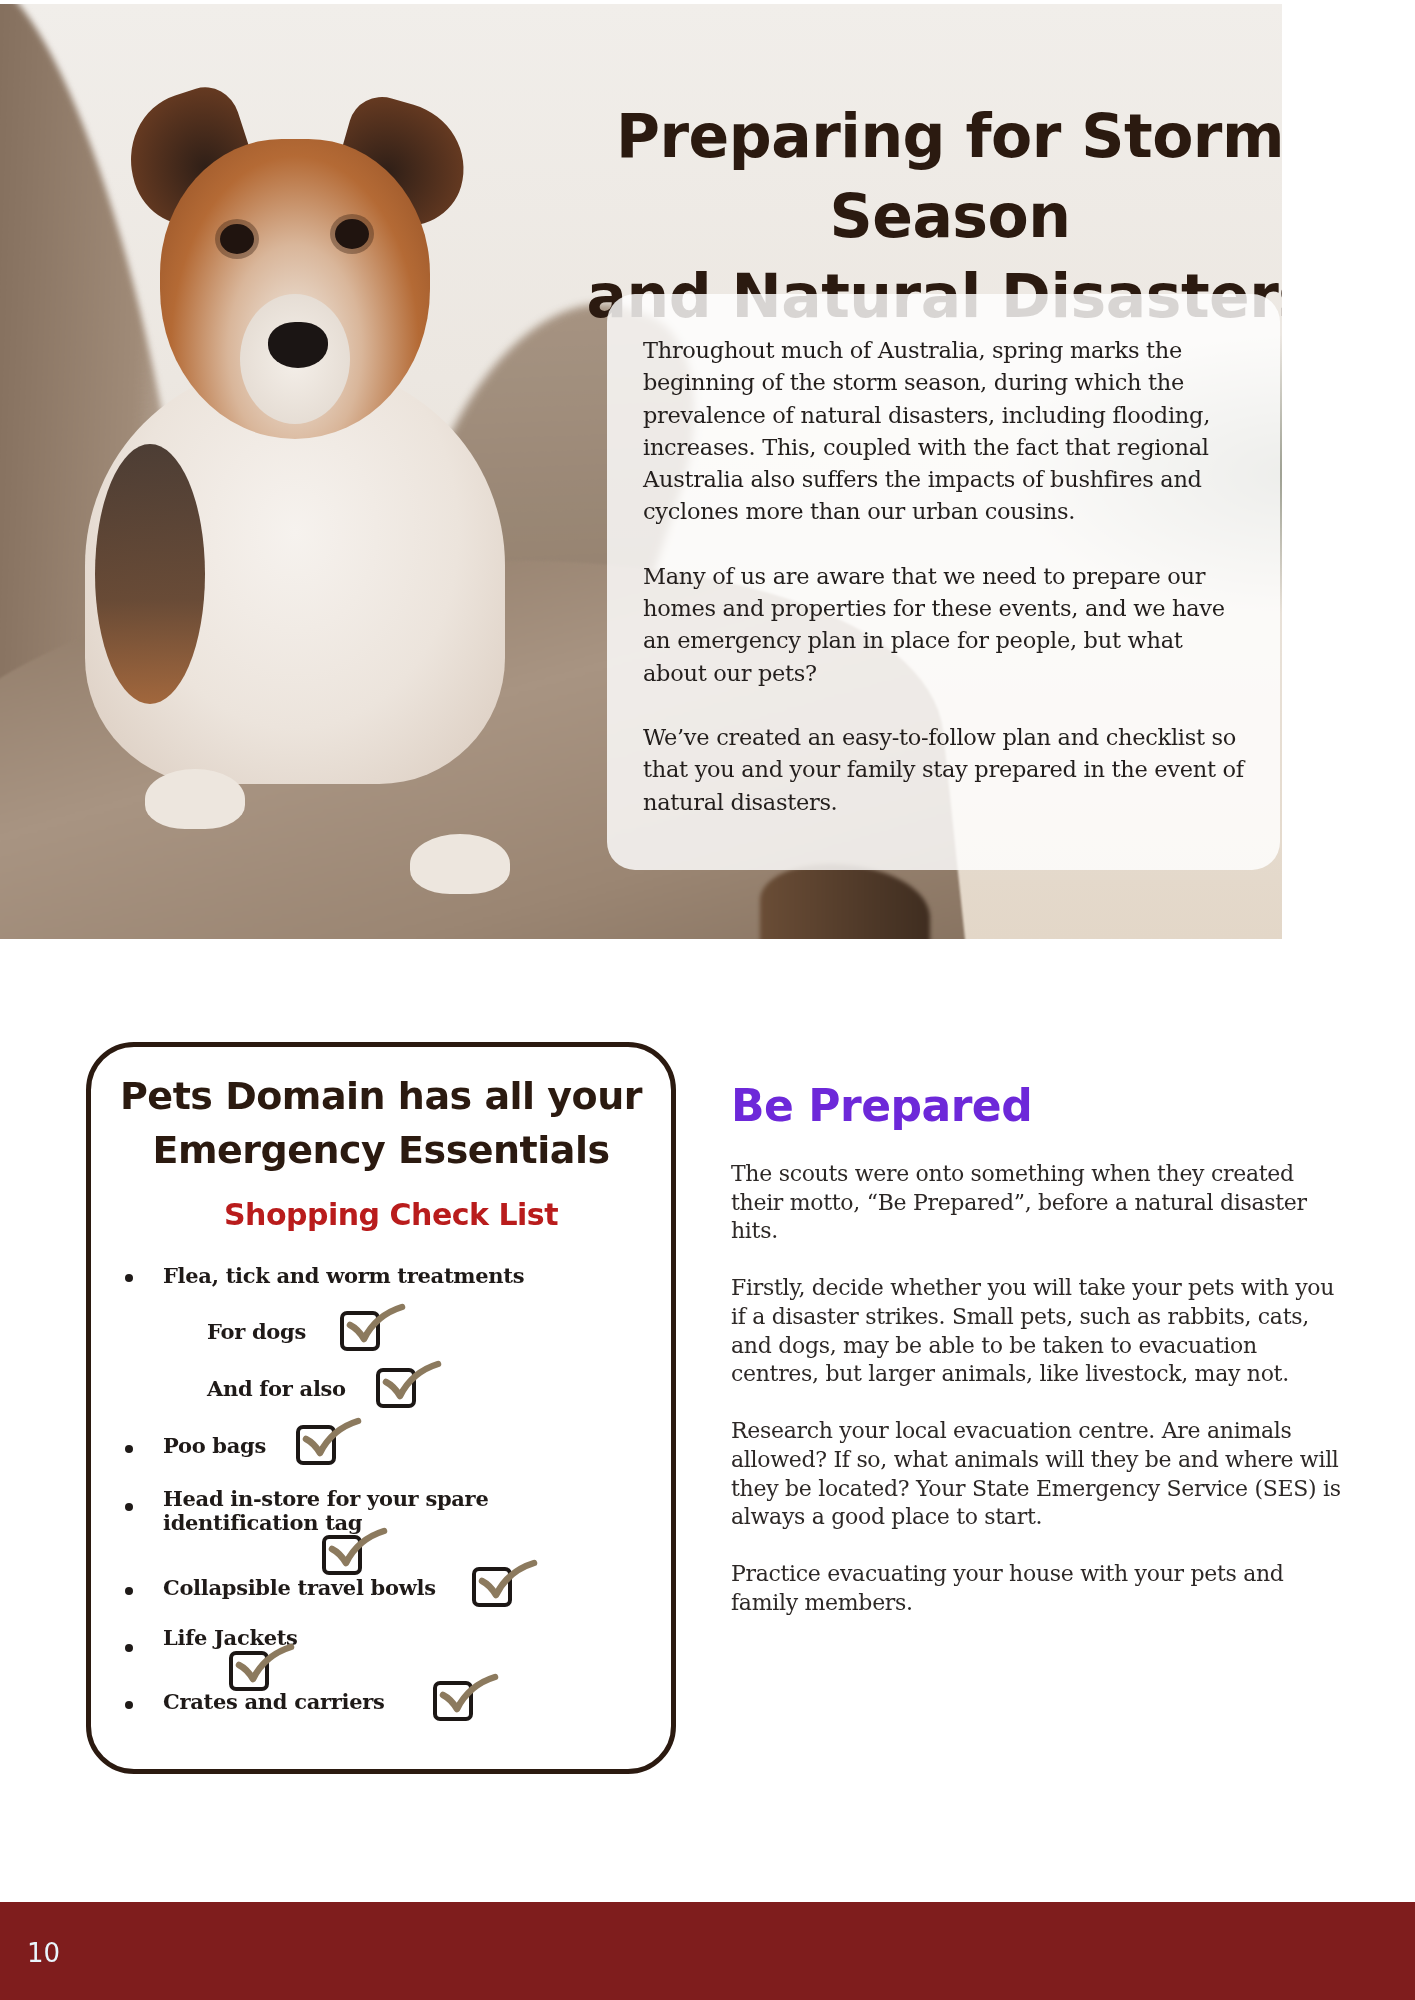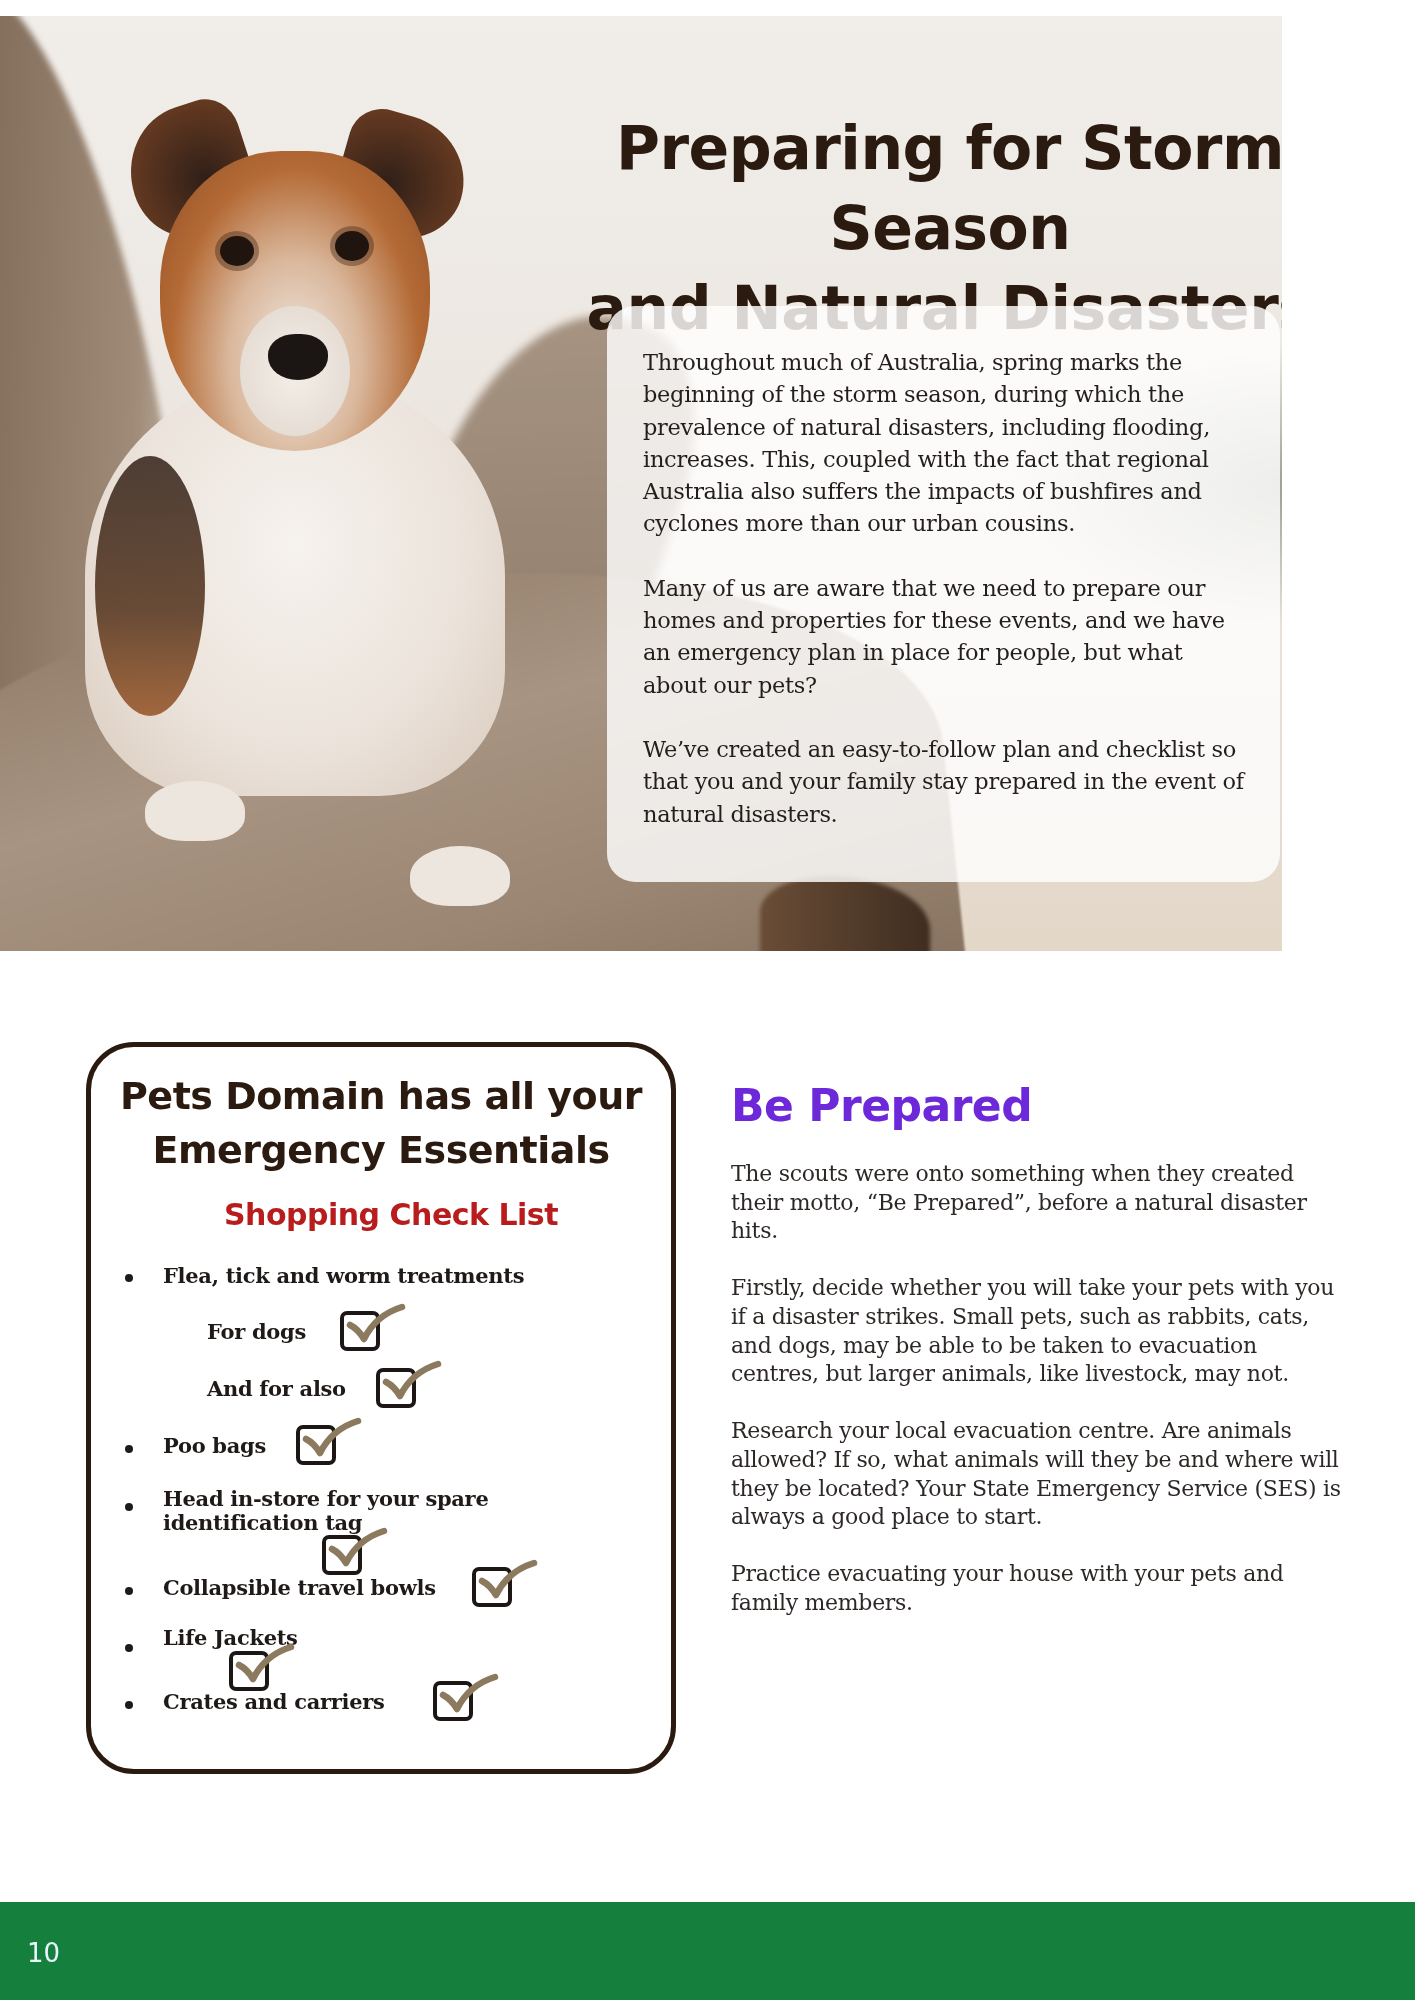--- a/index.html
+++ b/index.html
@@ -1,21 +1,21 @@
 <!DOCTYPE html>
 <html><head>
 <meta charset="utf-8">
 <style>
   * { box-sizing: border-box; margin: 0; padding: 0; }
   html, body { width: 1415px; height: 2000px; background: #ffffff; overflow: hidden; }
   body { position: relative; font-family: "DejaVu Serif", serif; color: #2a2422; }
 
   
   .hero {
-    position: absolute; left: 0; top: 16px; width: 1282px; height: 935px; overflow: hidden;
+    position: absolute; left: 0; top: 4px; width: 1282px; height: 935px; overflow: hidden;
     background:
       radial-gradient(ellipse 420px 200px at 1300px 470px, rgba(90,100,80,0.55), rgba(90,100,80,0) 70%),
       linear-gradient(180deg, #f1eeea 0%, #ece7e1 40%, #e8e0d6 70%, #e3d7c8 100%);
   }
   .hero .trunk-left {
     position: absolute; left: -60px; top: -40px; width: 230px; height: 980px;
     background: linear-gradient(100deg, #6f5a48 0%, #8a7563 40%, #a08b78 70%, rgba(160,139,120,0) 100%);
     transform: rotate(-8deg); border-radius: 40% 60% 30% 30%; filter: blur(3px);
   }
   .hero .log {
@@ -119,21 +119,21 @@
     font-family: "DejaVu Sans", sans-serif; font-weight: bold; font-size: 44px; color: #6d28d9; letter-spacing: -0.5px;
   }
   .bp-body { position: absolute; left: 731px; top: 1160px; width: 620px; }
   .bp-body p {
     font-family: "DejaVu Serif", serif; font-size: 22px; line-height: 28.6px; color: #2d2826;
     margin-bottom: 28.6px; letter-spacing: -0.3px;
   }
 
   
   .footer {
-    position: absolute; left: 0; top: 1902px; width: 1415px; height: 98px; background: #15803d; text-align: right;
+    position: absolute; left: 0; top: 1902px; width: 1415px; height: 98px; background: #7f1d1d; text-align: right;
   }
   .page-num {
     position: absolute; left: 27px; top: 36px; font-family: "DejaVu Sans", sans-serif; font-size: 26px; color: #e9f6fd;
   }
 </style>
 </head>
 <body>
 
 <div class="hero">
   <div class="trunk-left"></div>

